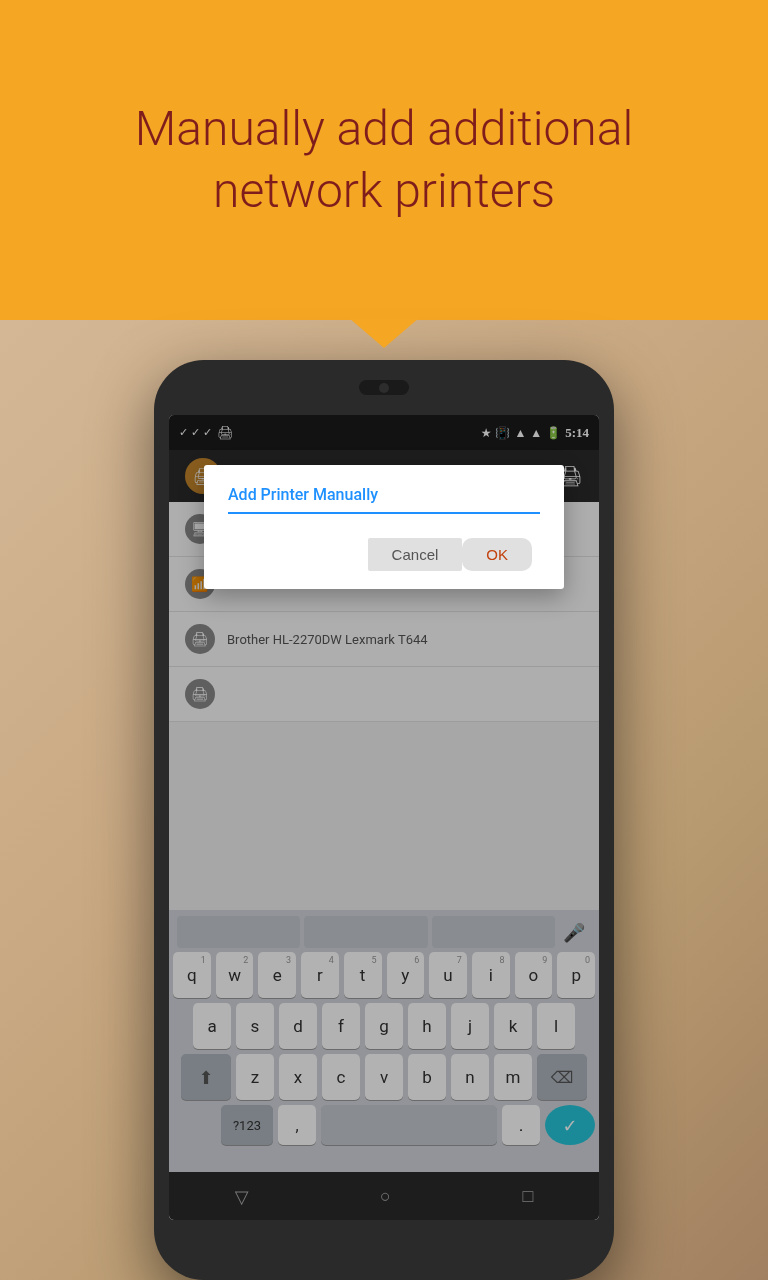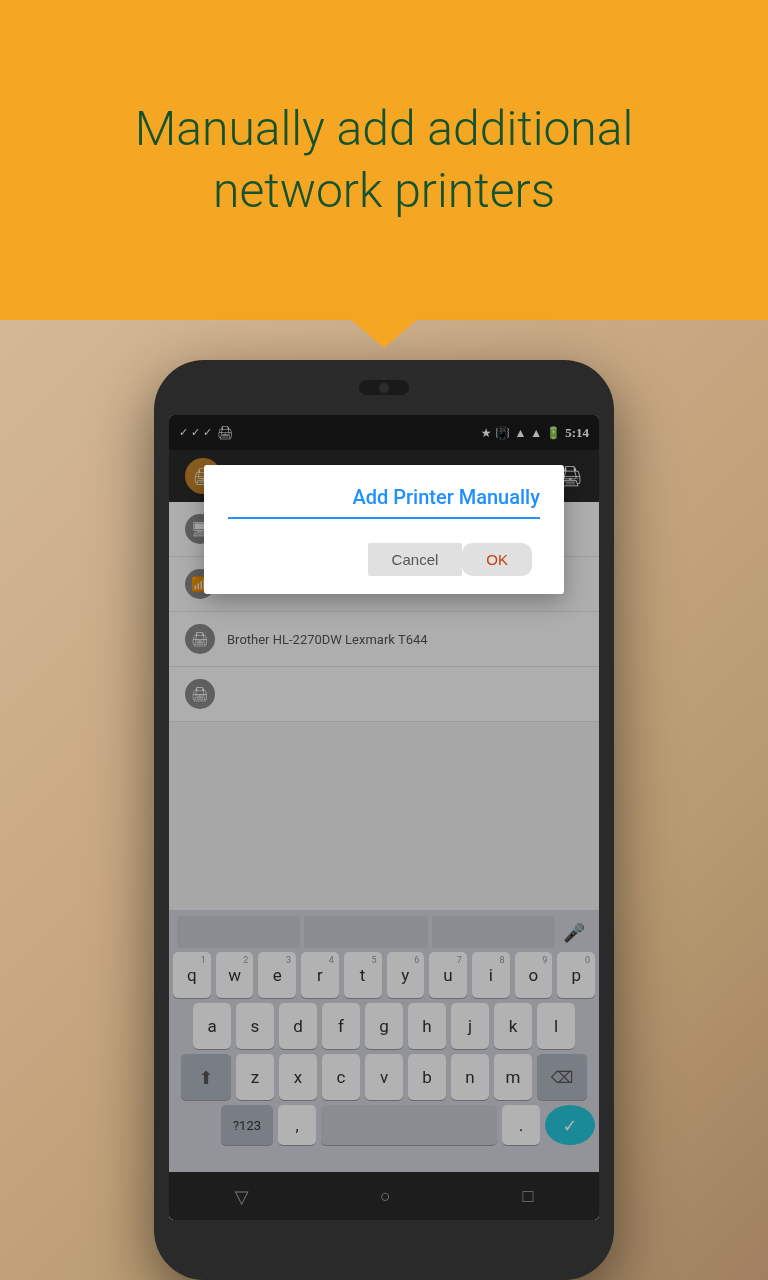--- a/index.html
+++ b/index.html
@@ -16,21 +16,21 @@
     .top-banner {
       width: 100%;
       height: 320px;
       background: #F5A623;
       display: flex;
       align-items: center;
       justify-content: center;
       position: relative;
     }
     .top-banner-text {
-      color: #14532d;
+      color: #7f1d1d;
       font-size: 48px;
       font-weight: 300;
       text-align: center;
       line-height: 1.3;
       padding: 0 60px;
     }
     .banner-arrow {
       position: absolute;
       bottom: -28px;
       left: 50%;
@@ -201,24 +201,23 @@
       background: white;
       border-radius: 3px;
       box-shadow: 0 8px 24px rgba(0,0,0,0.3);
       overflow: hidden;
     }
     .dialog-content {
       padding: 20px 24px 10px;
     }
     .dialog-title {
       color: #1E90FF;
-      font-size: 20px;
+      font-size: 16px;
       font-weight: 500;
       margin-bottom: 8px;
-      text-align: right;
     }
     .dialog-divider {
       height: 2px;
       background: #1E90FF;
       margin-bottom: 16px;
     }
     .dialog-input {
       width: 100%;
       border: none;
       border-bottom: 1px solid #ccc;

